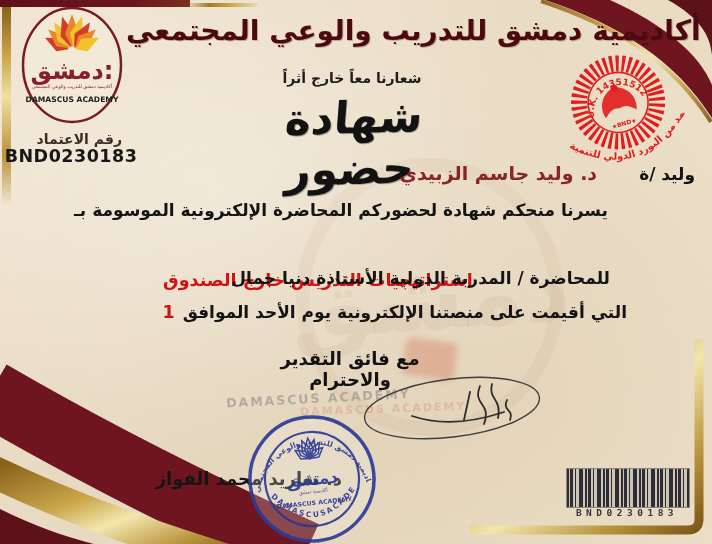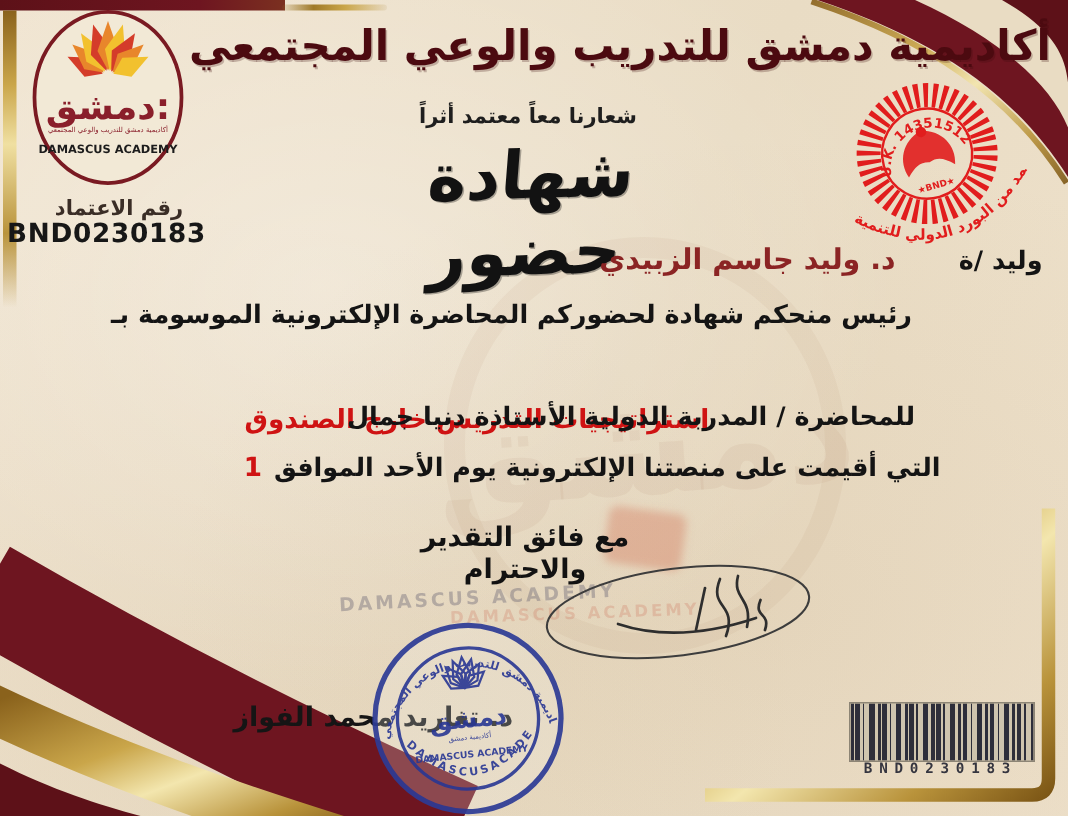--- a/index.html
+++ b/index.html
@@ -133,21 +133,21 @@
     </g>
     <text x="52" y="74" text-anchor="middle" font-size="24" font-weight="bold" fill="#8a1f2b">دمشق:</text>
     <text x="52" y="83" text-anchor="middle" font-size="4.6" fill="#8a1f2b">أكاديمية دمشق للتدريب والوعي المجتمعي</text>
     <text x="52" y="97" text-anchor="middle" font-size="7.6" font-weight="bold" fill="#1c1c1c">DAMASCUS ACADEMY</text>
   </svg>
 
   <div class="abs acc-label">رقم الاعتماد</div>
   <div class="abs acc-number">BND0230183</div>
 
   <div class="abs title">أكاديمية دمشق للتدريب والوعي المجتمعي</div>
-  <div class="abs slogan">شعارنا معاً معتمد أثراً</div>
+  <div class="abs slogan">شعارنا معاً خارج أثراً</div>
   <div class="abs cert-title">شهادة حضور</div>
 
   <svg class="abs" style="left:548px;top:30px;transform:rotate(-16deg)" width="145" height="158" viewBox="0 0 145 158">
     <defs>
       <path id="rtop" d="M45,82 A27,27 0 0 1 99,82"></path>
       <path id="rbot" d="M10,100 Q72,158 134,100"></path>
     </defs>
     <circle cx="72" cy="72" r="39" fill="none" stroke="#e11d1d" stroke-width="16" stroke-dasharray="3 3"></circle>
     <circle cx="72" cy="72" r="30" fill="none" stroke="#e11d1d" stroke-width="1.6"></circle>
     <path d="M72,56 C58,60 52,72 56,84 C62,78 66,76 72,78 C78,76 82,78 88,84 C92,72 86,60 72,56 Z" fill="#e11d1d" opacity=".9"></path>
@@ -158,21 +158,21 @@
     <text x="72" y="96" text-anchor="middle" font-size="6" font-weight="bold" fill="#e11d1d">★BND★</text>
     <text font-size="10" font-weight="bold" fill="#e11d1d">
       <textPath href="#rbot" startOffset="2%">معتمد من البورد الدولي للتنمية</textPath>
     </text>
   </svg>
 
   <div class="abs row recipient-row">
     <span class="recipient-label">وليد /ة</span>
     <span class="recipient-name">د. وليد جاسم الزبيدي</span>
   </div>
-  <div class="abs row line1">رئيس منحكم شهادة لحضوركم المحاضرة الإلكترونية الموسومة بـ</div>
+  <div class="abs row line1">يسرنا منحكم شهادة لحضوركم المحاضرة الإلكترونية الموسومة بـ</div>
   <div class="abs row course">استراتيجيات التدريس خارج الصندوق</div>
   <div class="abs row lecturer">للمحاضرة / المدربة الدولية الأستاذة دنيا جمال</div>
   <div class="abs row date-row">
     <span class="date-day">1</span>
     <span class="date-ar">التي أقيمت على منصتنا الإلكترونية يوم الأحد الموافق</span>
   </div>
   <div class="abs closing">مع فائق التقدير والاحترام</div>
 
   <svg class="abs" style="left:352px;top:372px" width="195" height="72" viewBox="0 0 195 72">
     <ellipse cx="100" cy="36" rx="88" ry="29" fill="none" stroke="#3d3d3d" stroke-width="1.4" transform="rotate(-7 100 36)"></ellipse>

